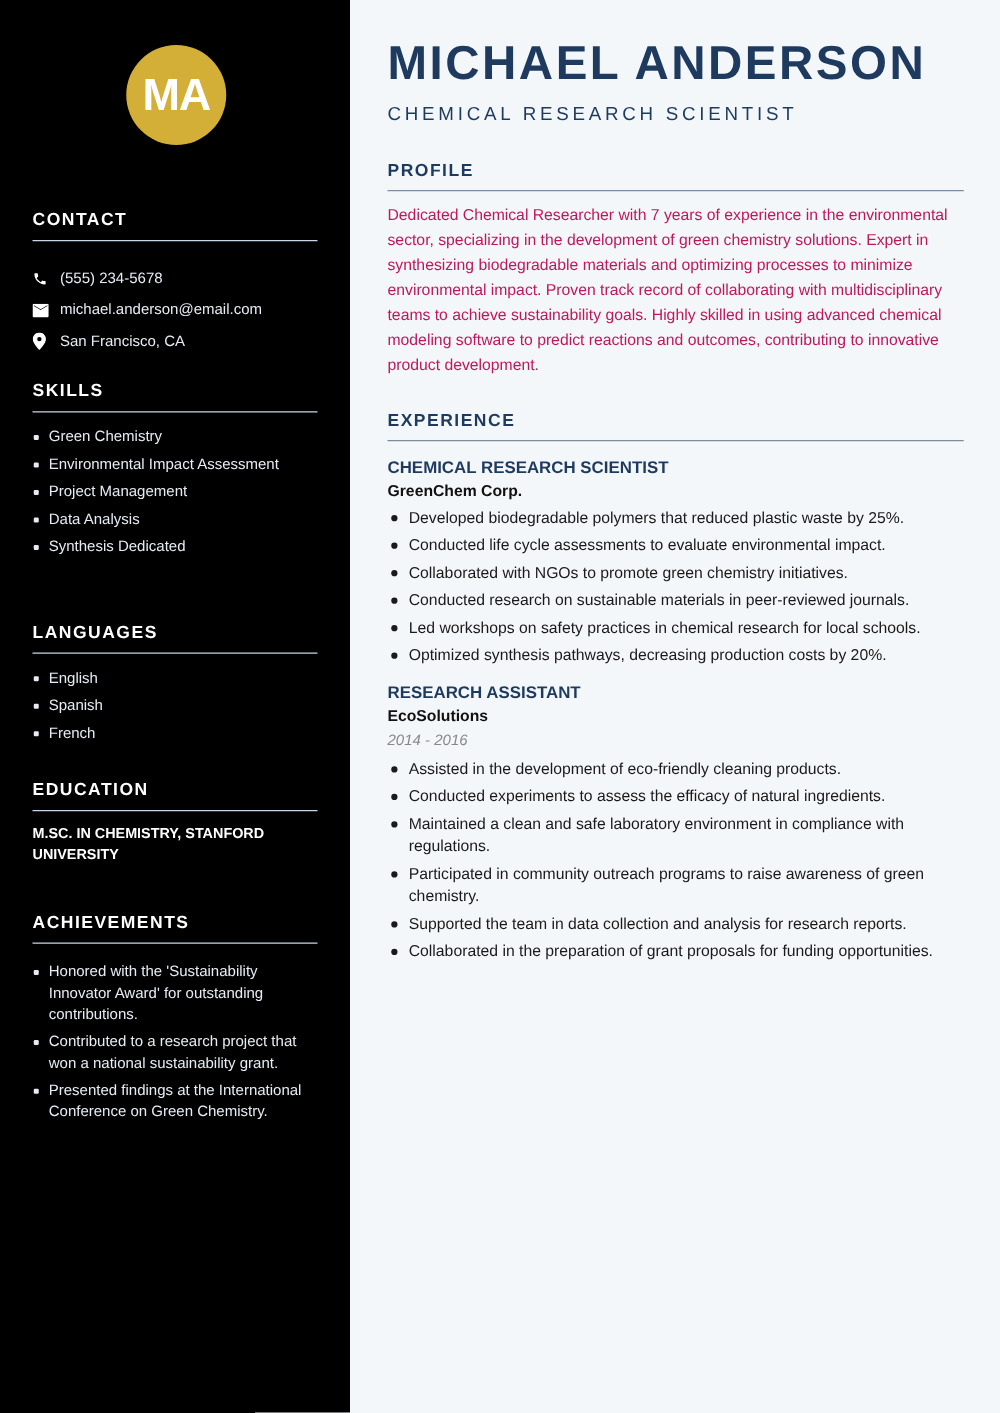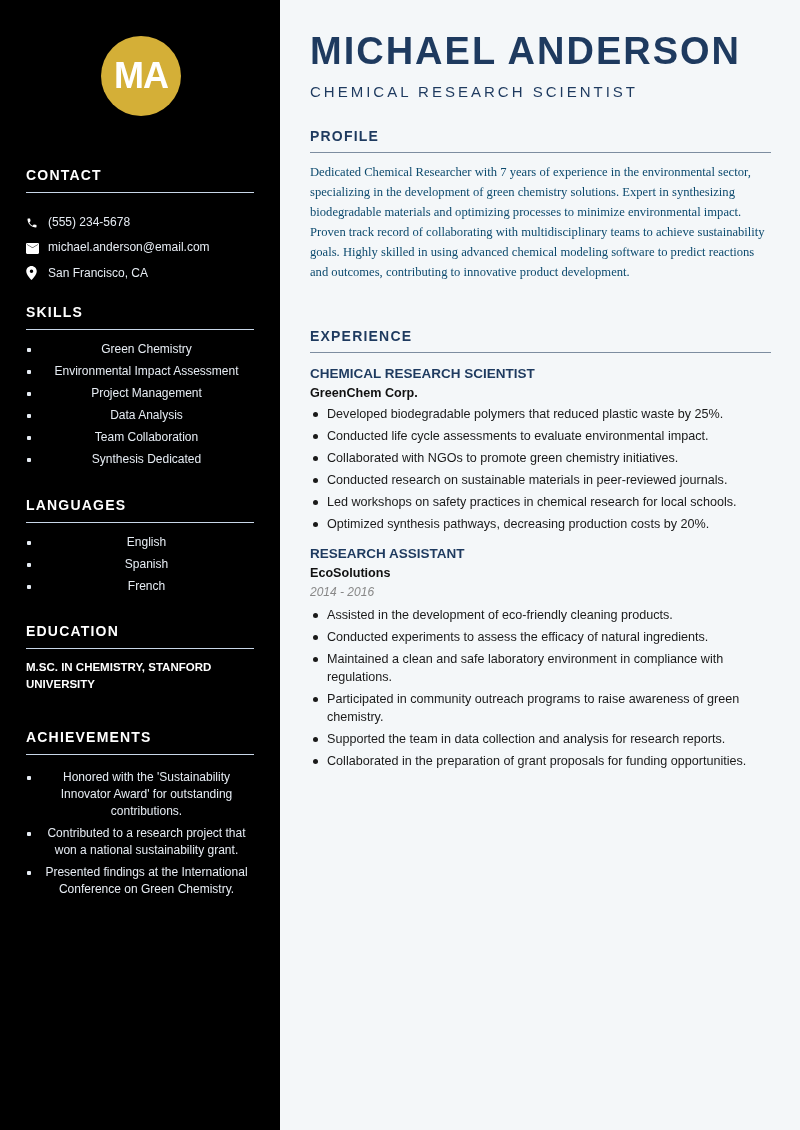--- a/index.html
+++ b/index.html
@@ -28,21 +28,21 @@
     margin-bottom: 10px;
   }
   .contact-row {
     display: flex; align-items: flex-end; height: 25.5px;
     font-size: 12px; color: #e6ecf3;
   }
   .contact-row .ic { width: 22px; display: inline-flex; align-items: center; }
   .side-list { list-style: none; }
   .side-list li {
     position: relative; padding-left: 13px; font-size: 12px;
-    color: #e6ecf3; line-height: 17px; margin-bottom: 5px; text-align: center;
+    color: #e6ecf3; line-height: 17px; margin-bottom: 5px;
   }
   .side-list li::before {
     content: ""; position: absolute; left: 1px; top: 7px;
     width: 3.5px; height: 3.5px; background: #e6ecf3; border-radius: 1px;
   }
   .edu-text {
     font-size: 11.5px; font-weight: bold; line-height: 17px; color: #fff;
   }
   .main { position: absolute; left: 310px; top: 0; width: 461px; }
   .name {
@@ -53,21 +53,21 @@
   .role {
     position: absolute; top: 83px; left: 0;
     font-size: 15px; color: #1e3a5f; letter-spacing: 3px; white-space: nowrap;
   }
   .m-section { position: absolute; left: 0; width: 461px; }
   .m-title {
     font-size: 14px; font-weight: bold; color: #1e3a5f; letter-spacing: 1.2px;
     padding-bottom: 8px; border-bottom: 1.5px solid #7d8da0;
     margin-bottom: 9px;
   }
-  .profile-text { font-size: 12.6px; line-height: 20px; color: #0c4a6e; font-family: Liberation Serif, serif; }
+  .profile-text { font-size: 12.6px; line-height: 20px; color: #be185d; }
   .job-title { font-size: 13.5px; font-weight: bold; color: #1e3a5f; margin-bottom: 5px; }
   .company { font-size: 12.6px; font-weight: bold; color: #111; margin-bottom: 5px; }
   .dates { font-size: 12px; font-style: italic; color: #888; margin-bottom: 7px; }
   .bullets { list-style: none; }
   .bullets li {
     position: relative; padding-left: 17px; font-size: 12.6px;
     line-height: 18px; color: #1a1a1a; margin-bottom: 4px;
   }
   .bullets li::before {
     content: ""; position: absolute; left: 3px; top: 7px;
@@ -108,21 +108,20 @@
     </div>
   </section>
 
   <section class="side-section" style="top:304px">
     <h2 class="side-title">SKILLS</h2>
     <ul class="side-list" style="padding-top:1px">
       <li>Green Chemistry</li>
       <li>Environmental Impact Assessment</li>
       <li>Project Management</li>
       <li>Data Analysis</li>
-      <li>Team Collaboration</li>
       <li>Synthesis Dedicated</li>
     </ul>
   </section>
 
   <section class="side-section" style="top:497px">
     <h2 class="side-title">LANGUAGES</h2>
     <ul class="side-list" style="padding-top:1px">
       <li>English</li>
       <li>Spanish</li>
       <li>French</li>

